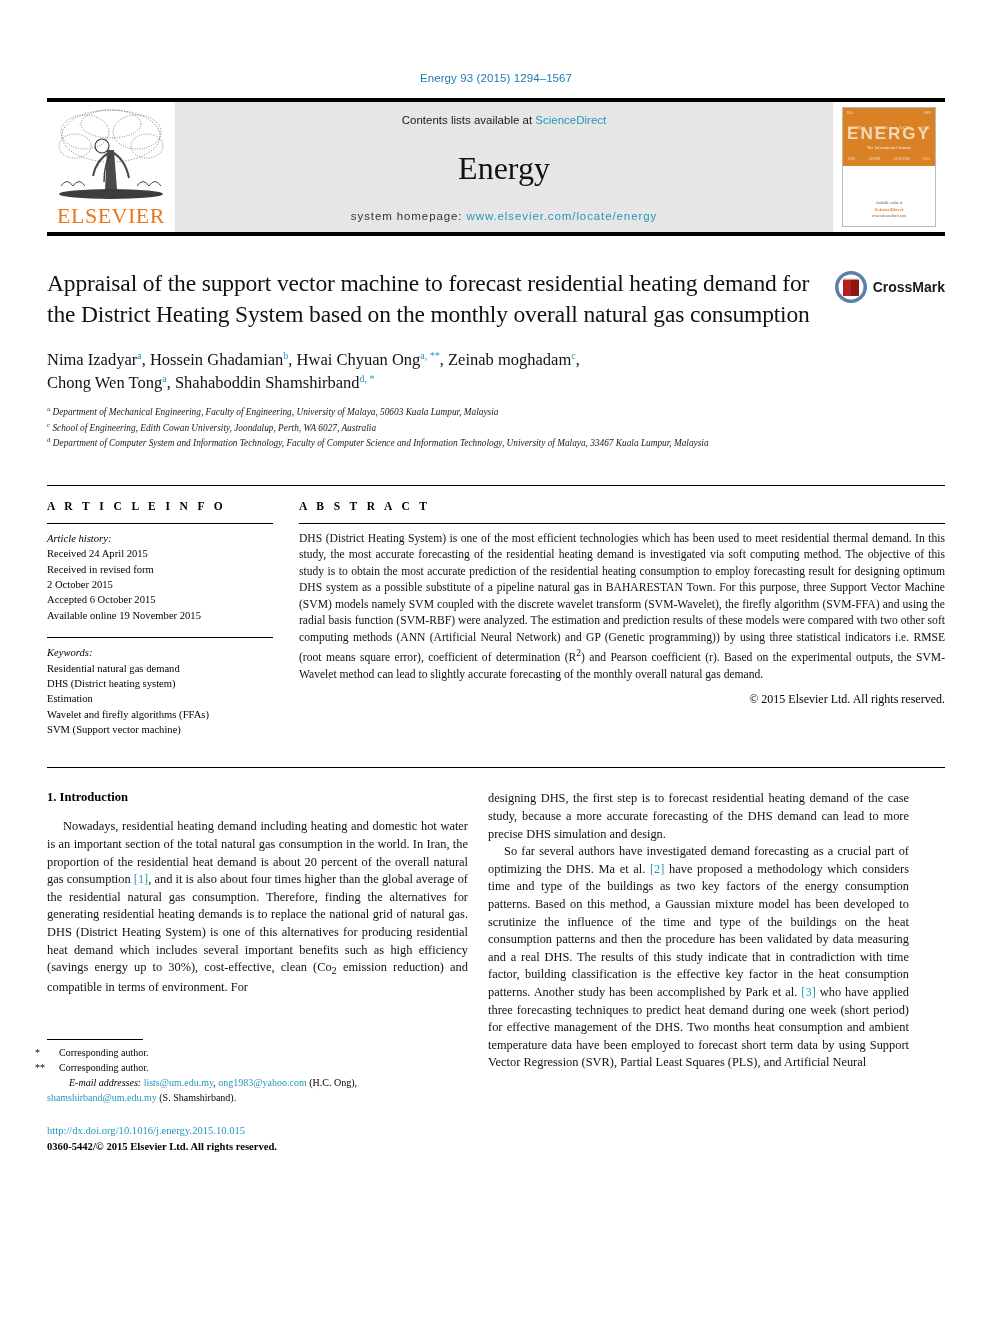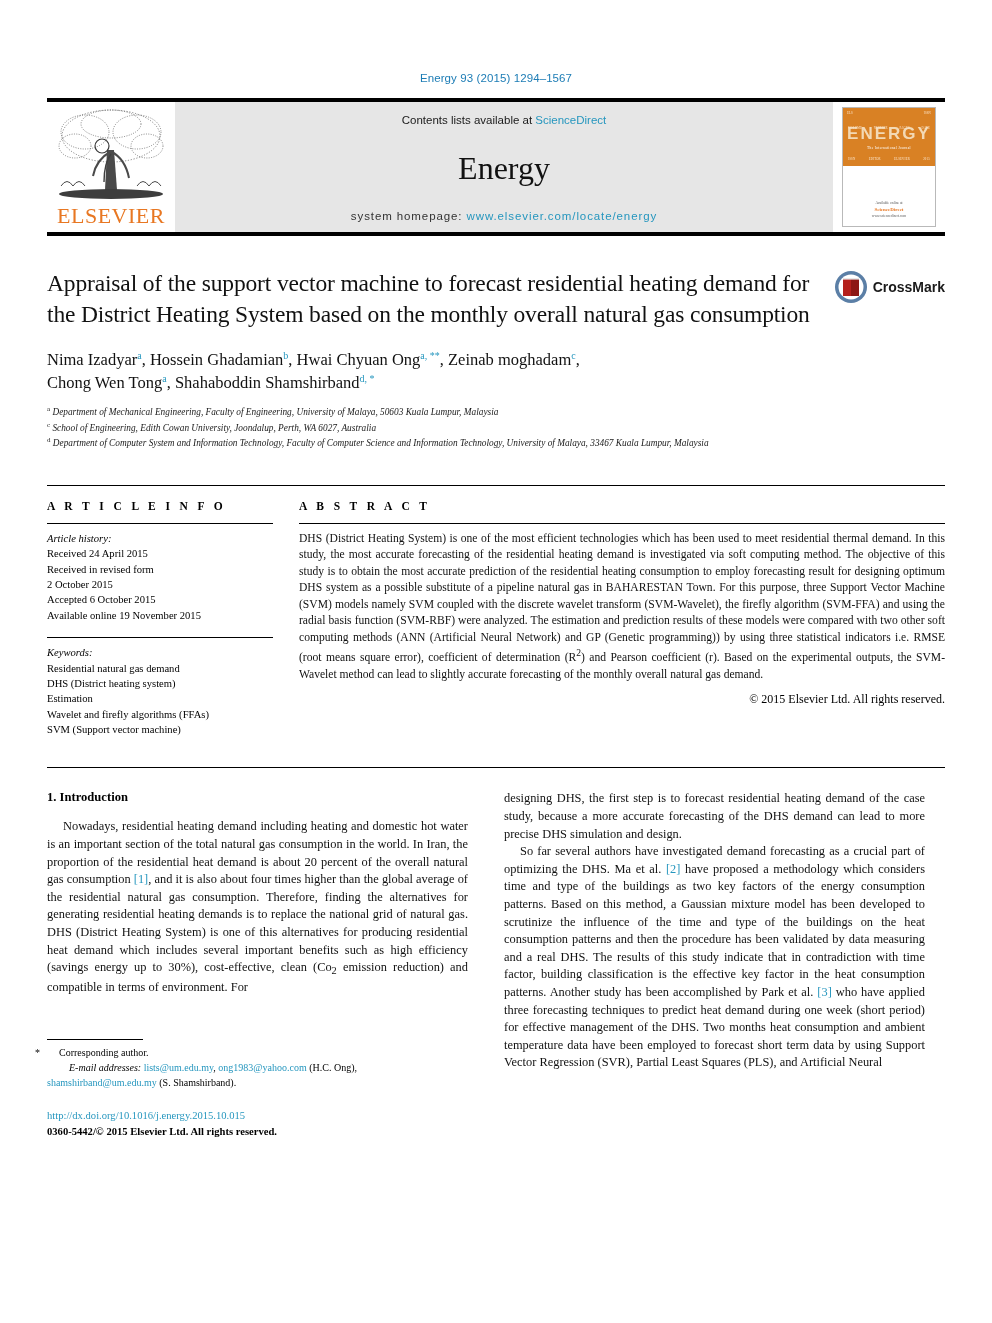--- a/index.html
+++ b/index.html
@@ -246,21 +246,21 @@
     font-size: 12px;
     margin-top: 9px;
   }
 
   
   .body-wrap {
     margin: 30px 47px 0 47px;
     border-top: 1.2px solid #000;
     padding-top: 22px;
     display: flex;
-    gap: 36px;
+    gap: 20px;
     position: relative;
   }
   .col { width: 421px; flex: 0 0 421px; }
   h2.sec-title {
     font-family: "Liberation Serif", serif;
     font-weight: bold;
     font-size: 12.6px;
     margin: 0 0 13px 0;
   }
   p.body-p {
@@ -436,20 +436,21 @@
   </div>
 
   <div class="body-wrap">
     <div class="col">
       <h2 class="sec-title">1. Introduction</h2>
       <p class="body-p">Nowadays, residential heating demand including heating and domestic hot water is an important section of the total natural gas consumption in the world. In Iran, the proportion of the residential heat demand is about 20 percent of the overall natural gas consumption <span class="ref">[1]</span>, and it is also about four times higher than the global average of the residential natural gas consumption. Therefore, finding the alternatives for generating residential heating demands is to replace the national grid of natural gas. DHS (District Heating System) is one of this alternatives for producing residential heat demand which includes several important benefits such as high efficiency (savings energy up to 30%), cost-effective, clean (Co<sub>2</sub> emission reduction) and compatible in terms of environment. For</p>
 
       <div class="footnotes">
         <div class="fn-rule"></div>
         <div class="fn-line"><span class="mk">*</span><span>Corresponding author.</span></div>
+        <div class="fn-line"><span class="mk">**</span><span>Corresponding author.</span></div>
         <div class="fn-line fn-email">
           <span class="lbl">E-mail addresses:</span>
           <span class="link">lists@um.edu.my</span>,
           <span class="link">ong1983@yahoo.com</span>
           <span>(H.C. Ong),</span>
           <span class="link">shamshirband@um.edu.my</span>
           <span>(S. Shamshirband).</span>
         </div>
         <div class="doi-block">
           <div class="doi">http://dx.doi.org/10.1016/j.energy.2015.10.015</div>

